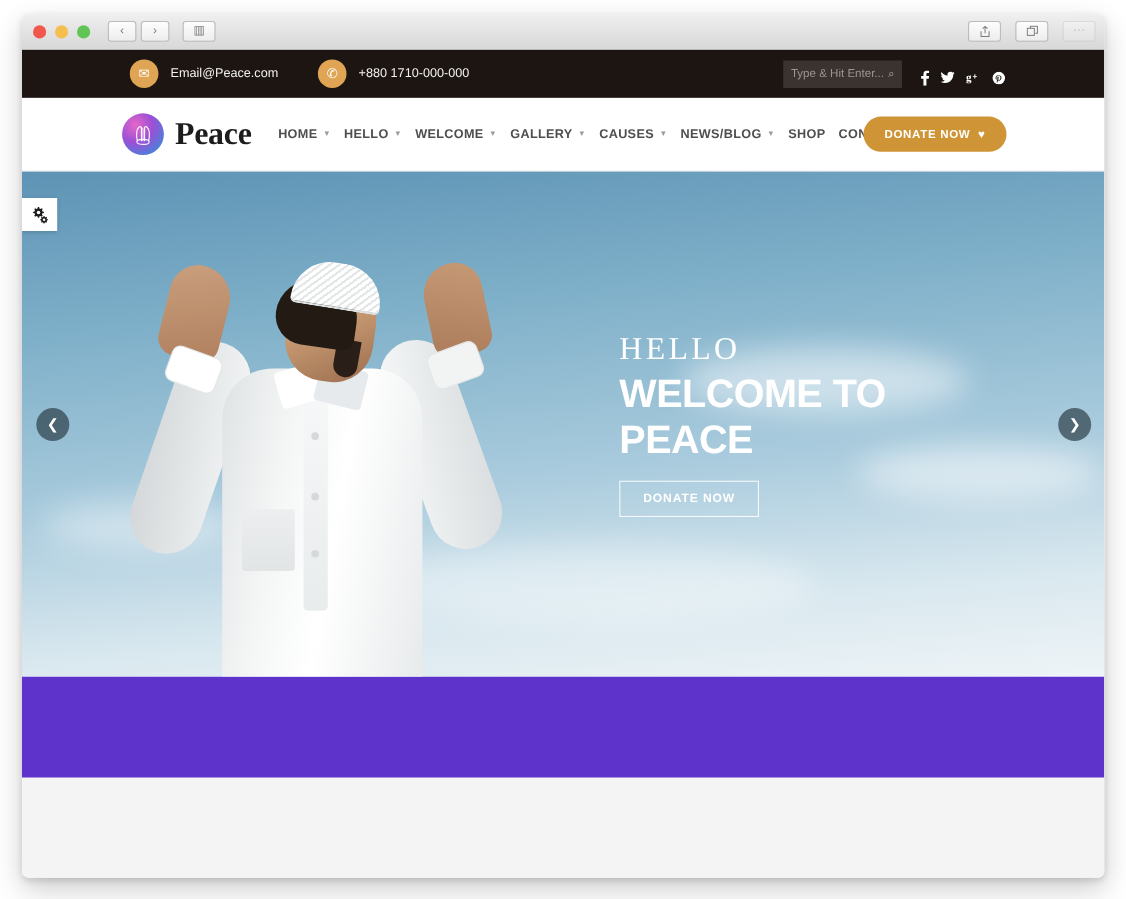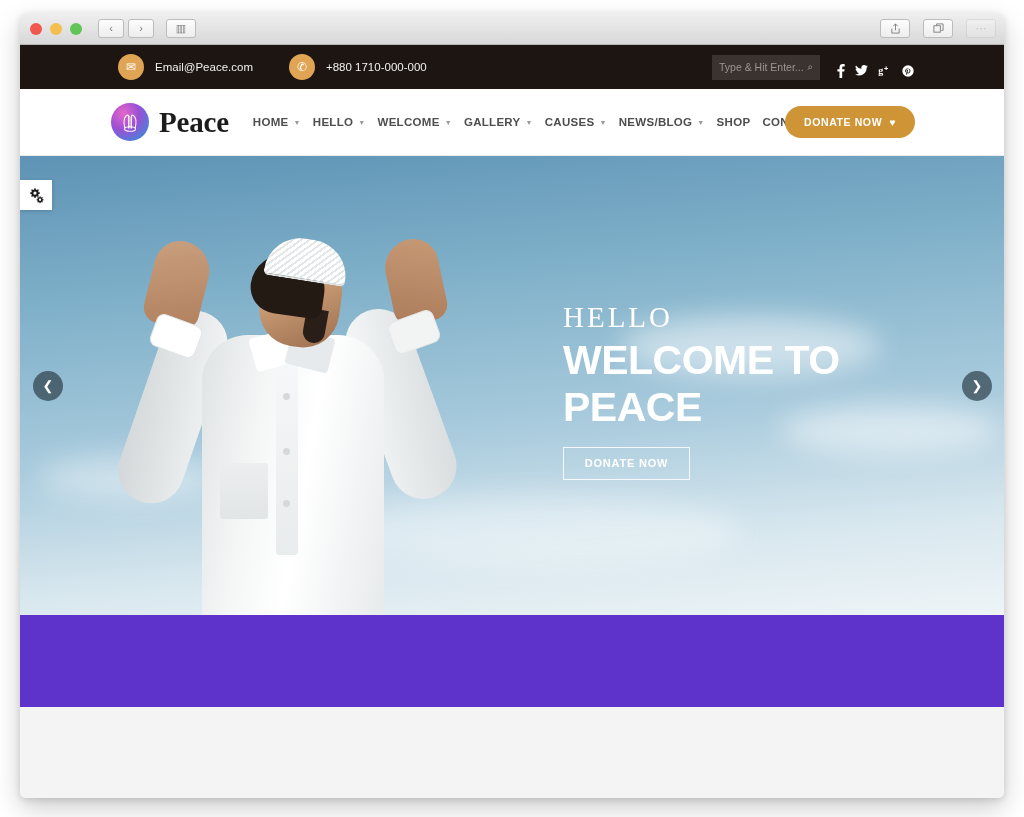--- a/index.html
+++ b/index.html
@@ -255,21 +255,21 @@
     background: linear-gradient(200deg, #c79a76, #ab7b5a);
     border-radius: 30px 26px 16px 16px; transform: rotate(-12deg);
   }
 
   .hero-copy { position: absolute; left: 543px; top: 145px; }
   .h-hello {
     font-family: "Liberation Serif", serif;
     font-size: 29px; color: #ffffff; letter-spacing: 3px; font-weight: 400;
   }
   .h-main {
-    font-size: 41px; font-weight: 700; color: #ffffff;
+    font-size: 36px; font-weight: 700; color: #ffffff;
     line-height: 1.01; letter-spacing: -0.5px; margin-top: 6px;
   }
   .h-sub {
     font-family: "Liberation Serif", serif;
     font-style: italic; font-size: 15.5px; color: #ffffff;
     margin-top: 16px; letter-spacing: 0.2px;
   }
   .hero-cta {
     margin-top: 18px;
     display: inline-flex; align-items: center; justify-content: center;

